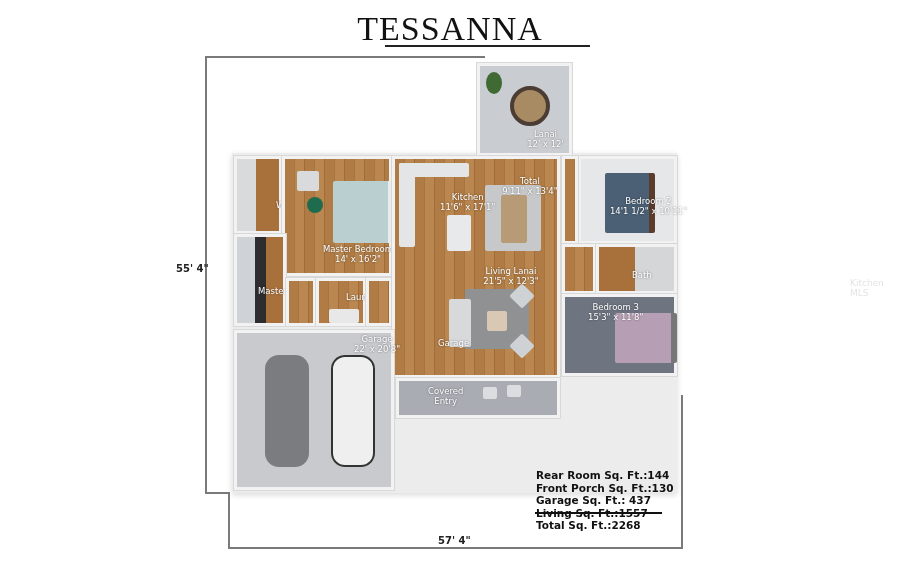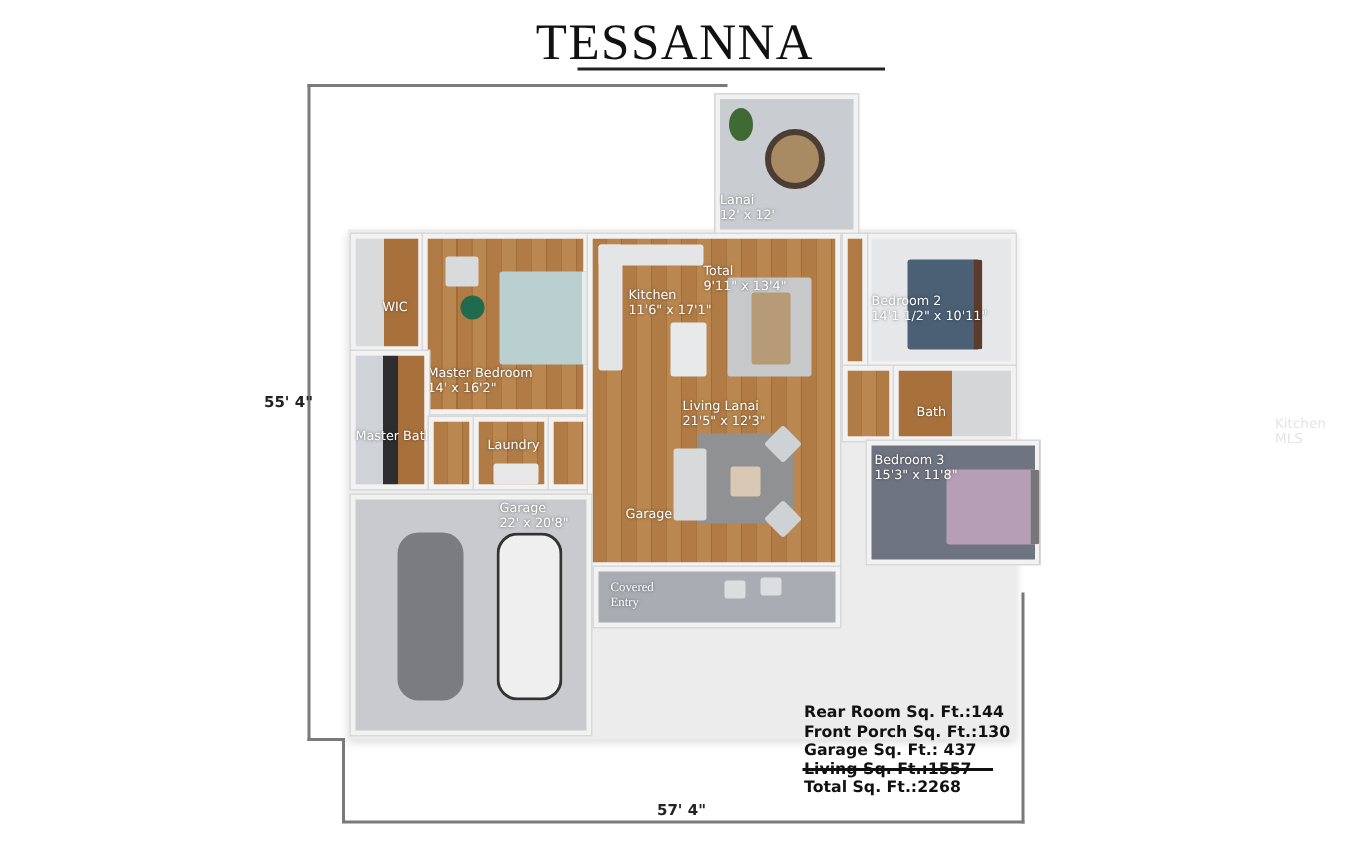--- a/index.html
+++ b/index.html
@@ -5,21 +5,21 @@
   html,body{margin:0;padding:0;background:#fff;}
   body{width:900px;height:574px;position:relative;overflow:hidden;font-family:"DejaVu Sans",sans-serif;}
   .abs{position:absolute;}
   .title{left:0;width:900px;top:10px;text-align:center;font-family:"Liberation Serif","DejaVu Serif",serif;font-size:34px;letter-spacing:1px;color:#111;}
   .title-rule{left:385px;top:45px;width:205px;height:2px;background:#222;}
   .dimline{background:#7a7a7a;}
   .dim-label{font-size:10px;font-weight:bold;color:#222;}
   .room{box-sizing:border-box;border:3px solid #f2f2f2;box-shadow:0 0 0 1px #d8d8d8;}
   .wood{background:repeating-linear-gradient(90deg,#b07b45 0 9px,#a87440 9px 10px,#b9874f 10px 19px,#a06c38 19px 20px);}
   .tile{background:#cfd2d6;}
-  .rlabel{color:#fff;font-size:8.5px;text-align:left;line-height:1.15;text-shadow:0 0 2px rgba(0,0,0,.55);white-space:nowrap;}
+  .rlabel{color:#fff;font-size:8.5px;text-align:center;line-height:1.15;text-shadow:0 0 2px rgba(0,0,0,.55);white-space:nowrap;padding-left:21px;}
   .furn{position:absolute;border-radius:2px;}
   .stats{left:536px;top:469px;font-size:10.5px;font-weight:bold;color:#111;line-height:12.5px;}
   .stats div{white-space:nowrap;}
   .stats-rule{left:535px;top:512px;width:127px;height:2px;background:#111;}
   .wm{left:850px;top:278px;font-size:9px;color:#e4e4e4;}
 </style>
 </head>
 <body>
 
 <div class="abs title">TESSANNA</div>
@@ -103,38 +103,38 @@
     <div>14'1 1/2" x 10'11"</div>
   </div>
 </div>
 <div class="abs room wood" style="left:562px;top:156px;width:16px;height:88px;"></div>
 
 <div class="abs room wood" style="left:562px;top:244px;width:34px;height:50px;"></div>
 <div class="abs room" style="left:596px;top:244px;width:81px;height:50px;background:linear-gradient(90deg,#a8713c 0 48%,#d4d6d8 48% 100%);">
   <div class="rlabel abs" style="left:12px;top:24px;">Bath</div>
 </div>
 
-<div class="abs room" style="left:562px;top:294px;width:115px;height:82px;background:#6e7480;margin-left:16px;">
+<div class="abs room" style="left:562px;top:294px;width:115px;height:82px;background:#6e7480;">
   <div class="furn" style="left:50px;top:16px;width:56px;height:50px;background:#b69fb4;border-right:6px solid #777;"></div>
   <div class="rlabel abs" style="left:2px;top:6px;">
     <div>Bedroom 3</div>
     <div>15'3" x 11'8"</div>
   </div>
 </div>
 
 <div class="abs room" style="left:234px;top:330px;width:160px;height:160px;background:#c8cacd;">
   <div class="furn" style="left:28px;top:22px;width:44px;height:112px;border-radius:14px;background:#7a7c7f;"></div>
   <div class="furn" style="left:94px;top:22px;width:44px;height:112px;border-radius:14px;background:#efefef;box-shadow:0 0 0 2px #333 inset;"></div>
   <div class="rlabel abs" style="left:96px;top:2px;">
     <div>Garage</div>
     <div>22' x 20'8"</div>
   </div>
 </div>
 
-<div class="abs room" style="left:396px;top:378px;width:164px;height:40px;background:#a9acb3;font-family:Liberation Serif, serif;">
+<div class="abs room" style="left:396px;top:378px;width:164px;height:40px;background:#a9acb3;">
   <div class="furn" style="left:84px;top:6px;width:14px;height:12px;background:#dcdde0;"></div>
   <div class="furn" style="left:108px;top:4px;width:14px;height:12px;background:#dcdde0;"></div>
   <div class="rlabel abs" style="left:8px;top:6px;">
     <div>Covered</div>
     <div>Entry</div>
   </div>
 </div>
 
 <div class="abs stats">
   <div>Rear Room Sq. Ft.:144</div>

